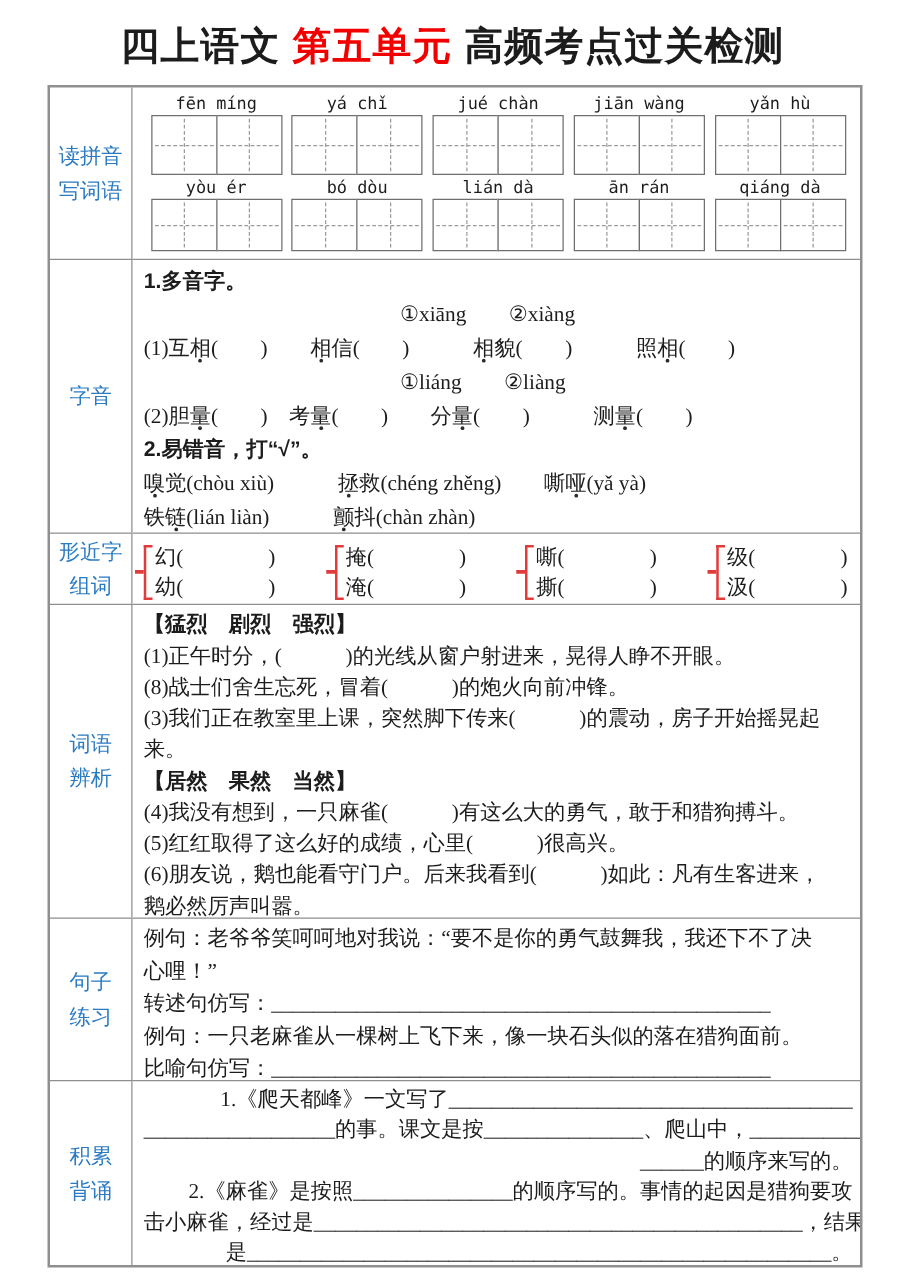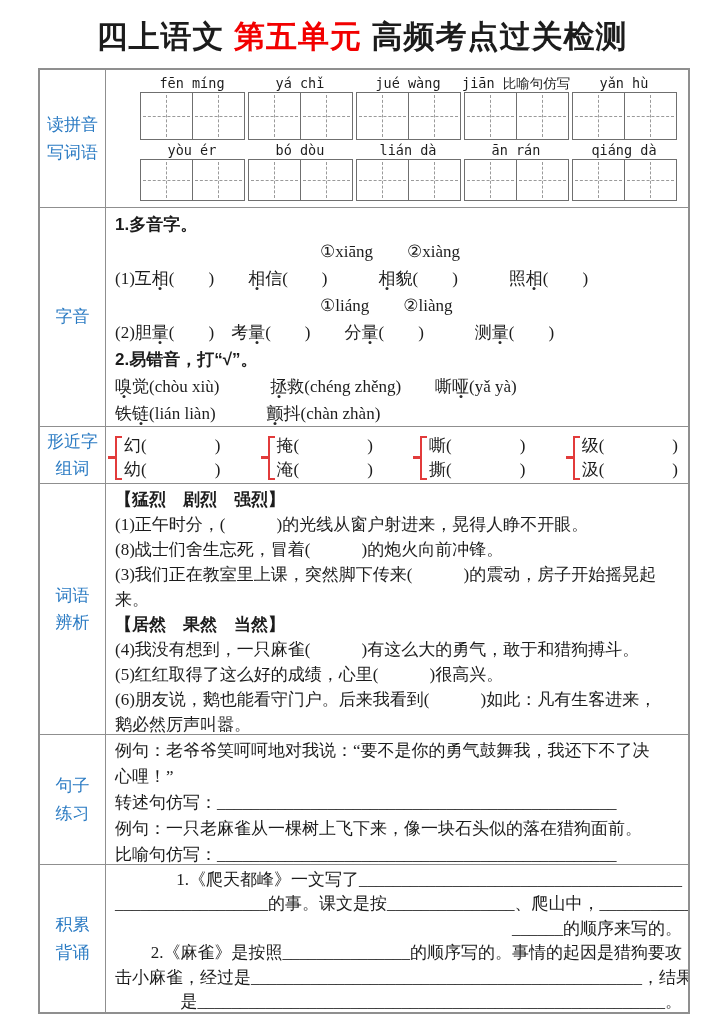--- a/index.html
+++ b/index.html
@@ -14,21 +14,21 @@
   .row{display:flex;box-sizing:border-box;border-top:1px solid var(--border_gray,#8f8f8f);}
   .row:first-child{border-top:none;}
   .label{width:66px;flex-shrink:0;box-sizing:border-box;border-right:1px solid var(--border_gray,#8f8f8f);
          display:flex;flex-direction:column;justify-content:center;align-items:center;
          color:var(--accent_blue,#2b7bc3);font-weight:400;font-size:17px;line-height:1.6;
          font-family:"Liberation Sans","DejaVu Sans",sans-serif;}
   .content{flex:1;min-width:0;padding:3px 6px 0 9px;font-size:17px;overflow:hidden;}
   .r-pinyin{height:137px}.r-ziyin{height:219px}.r-xjz{height:57px}
   .r-cybx{height:251px}.r-jzlx{height:130px}.r-jlbs{height:148px}
   
-  .pin-row{display:flex;justify-content:flex-end;margin-top:2px;padding:0 4px;}
+  .pin-row{display:flex;justify-content:space-between;margin-top:2px;padding:0 4px;}
   .pin-group{width:108px;}
   .pin-label{text-align:center;font-family:"DejaVu Sans Mono",monospace;font-size:13.5px;
              height:17px;line-height:17px;white-space:nowrap;}
   .pgrid{display:flex;justify-content:center;}
   .pcell{width:53px;height:48px;box-sizing:border-box;border:1px solid var(--grid_gray,#6f6f6f);
          margin-left:-1px;position:relative;background:#fff;}
   .pcell:first-child{margin-left:0;}
   .pcell::before{content:"";position:absolute;left:50%;top:2px;bottom:2px;border-left:1px dashed #9a9a9a;}
   .pcell::after{content:"";position:absolute;top:50%;left:2px;right:2px;border-top:1px dashed #9a9a9a;}
   .pcell.short{height:42px;}
@@ -79,28 +79,28 @@
               </div>
           </div>
           <div class="pin-group">
             <div class="pin-label">yá  chǐ</div>
             <div class="pgrid">
                 <div class="pcell"></div>
                 <div class="pcell"></div>
               </div>
           </div>
           <div class="pin-group">
-            <div class="pin-label">jué wàng</div>
-            <div class="pgrid">
-                <div class="pcell"></div>
-                <div class="pcell"></div>
-              </div>
-          </div>
-          <div class="pin-group">
-            <div class="pin-label">jiān 比喻句仿写</div>
+            <div class="pin-label">jué chàn</div>
+            <div class="pgrid">
+                <div class="pcell"></div>
+                <div class="pcell"></div>
+              </div>
+          </div>
+          <div class="pin-group">
+            <div class="pin-label">jiān wàng</div>
             <div class="pgrid">
                 <div class="pcell"></div>
                 <div class="pcell"></div>
               </div>
           </div>
           <div class="pin-group">
             <div class="pin-label">yǎn  hù</div>
             <div class="pgrid">
                 <div class="pcell"></div>
                 <div class="pcell"></div>

